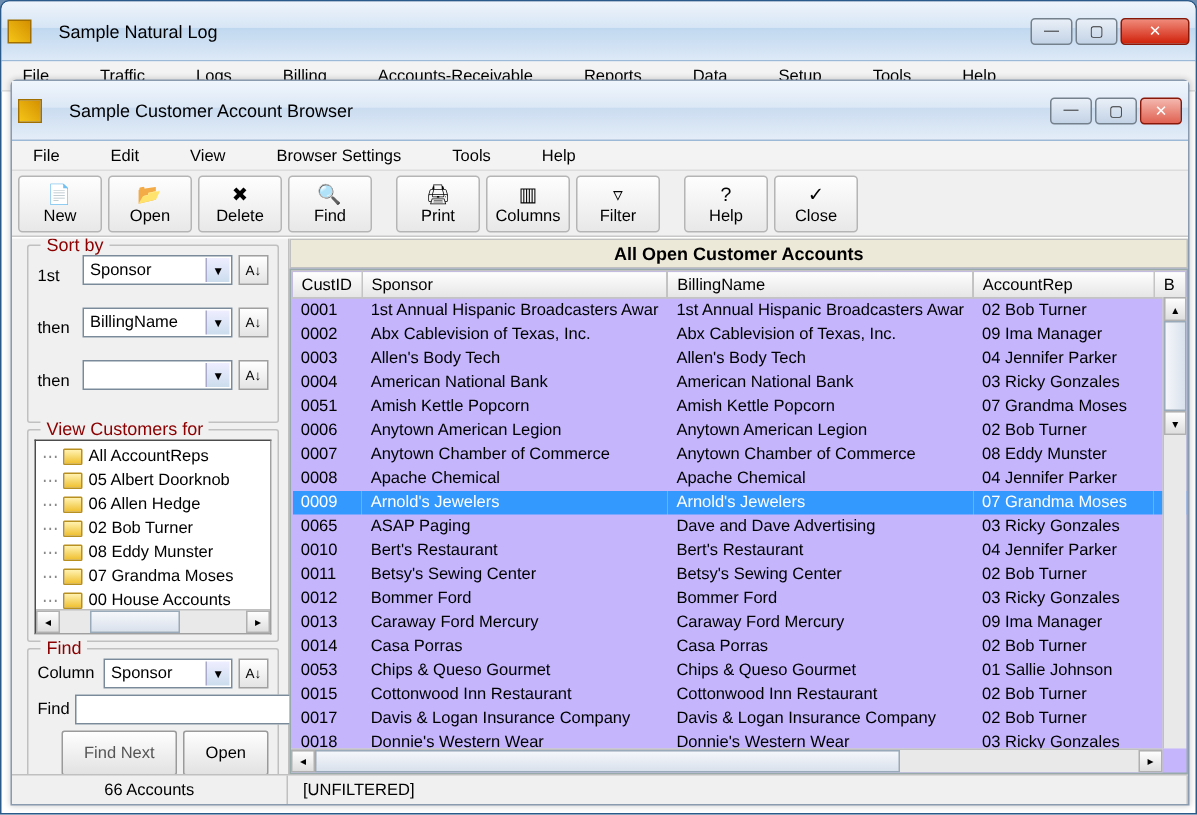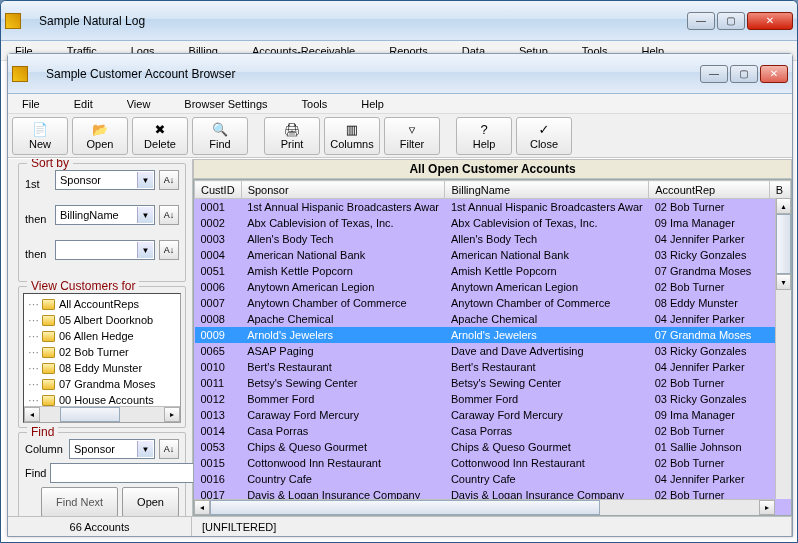--- a/index.html
+++ b/index.html
@@ -391,27 +391,20 @@
                   <td class="col-b"></td>
                 </tr>
                 <tr class="">
                   <td class="col-id">0015</td>
                   <td class="col-sp">Cottonwood Inn Restaurant</td>
                   <td class="col-bn">Cottonwood Inn Restaurant</td>
                   <td class="col-ar">02 Bob Turner</td>
                   <td class="col-b"></td>
                 </tr>
                 <tr class="">
-                  <td class="col-id">0016</td>
-                  <td class="col-sp">Country Cafe</td>
-                  <td class="col-bn">Country Cafe</td>
-                  <td class="col-ar">04 Jennifer Parker</td>
-                  <td class="col-b"></td>
-                </tr>
-                <tr class="">
                   <td class="col-id">0017</td>
                   <td class="col-sp">Davis &amp; Logan Insurance Company</td>
                   <td class="col-bn">Davis &amp; Logan Insurance Company</td>
                   <td class="col-ar">02 Bob Turner</td>
                   <td class="col-b"></td>
                 </tr>
                 <tr class="">
                   <td class="col-id">0018</td>
                   <td class="col-sp">Donnie's Western Wear</td>
                   <td class="col-bn">Donnie's Western Wear</td>

